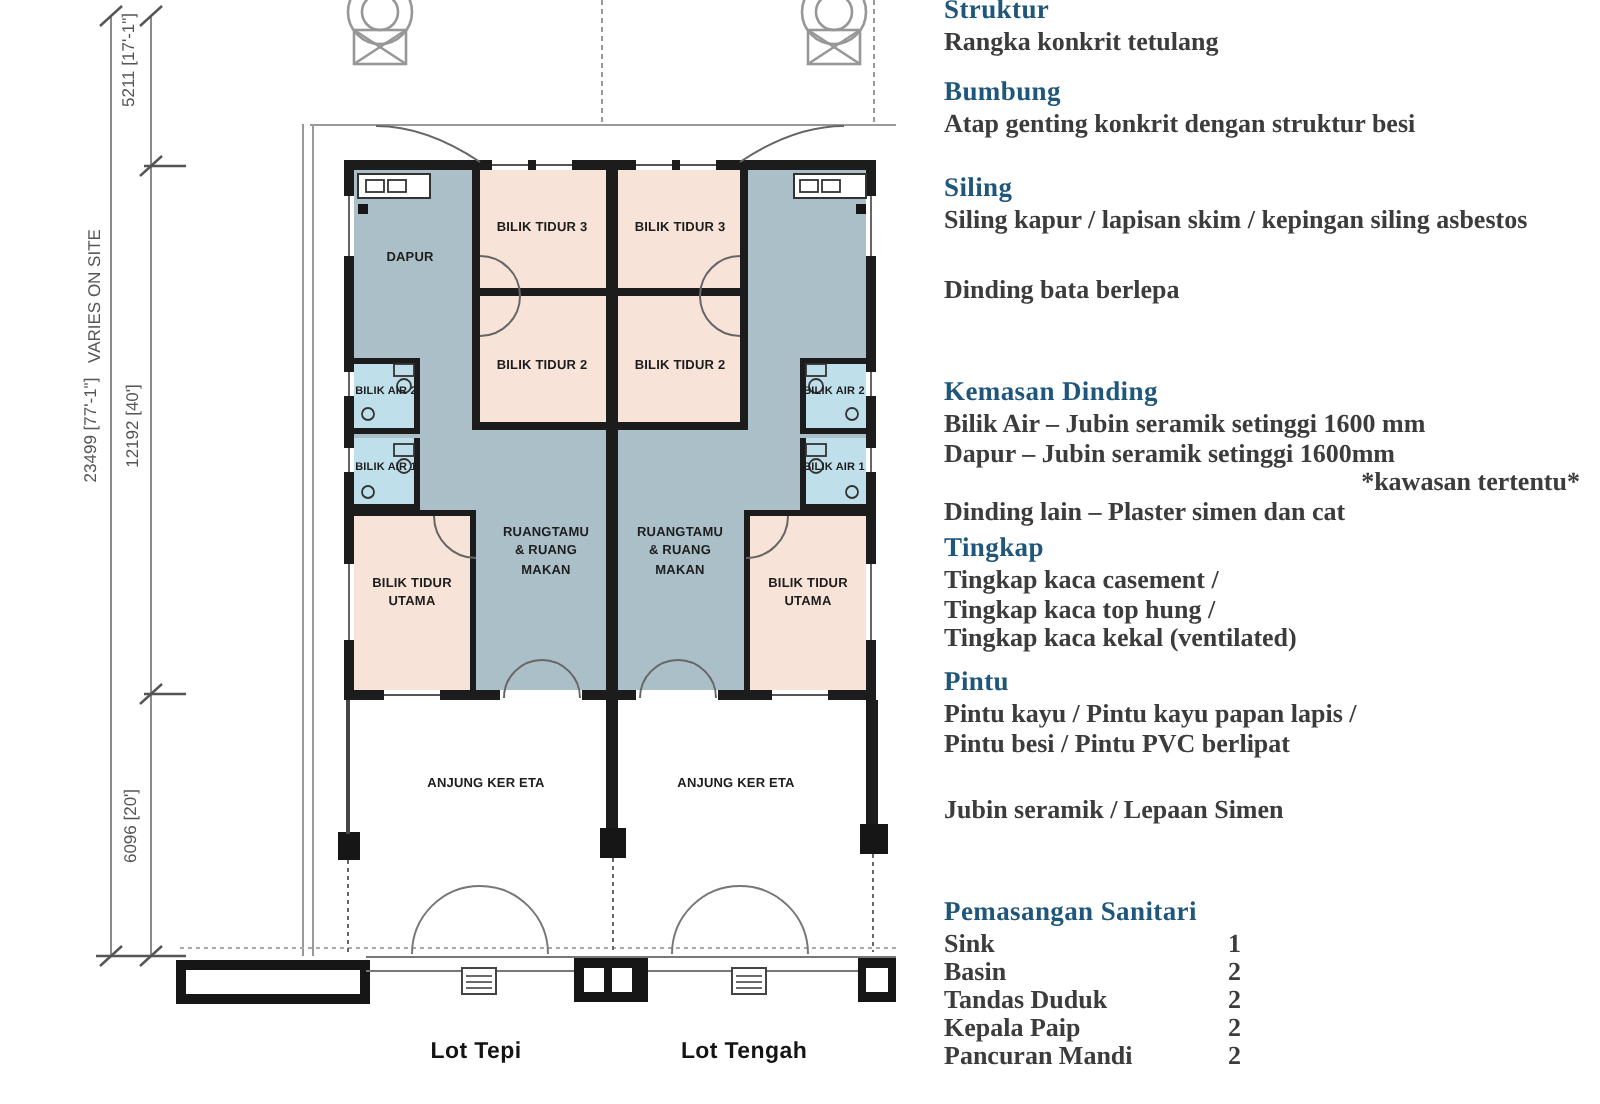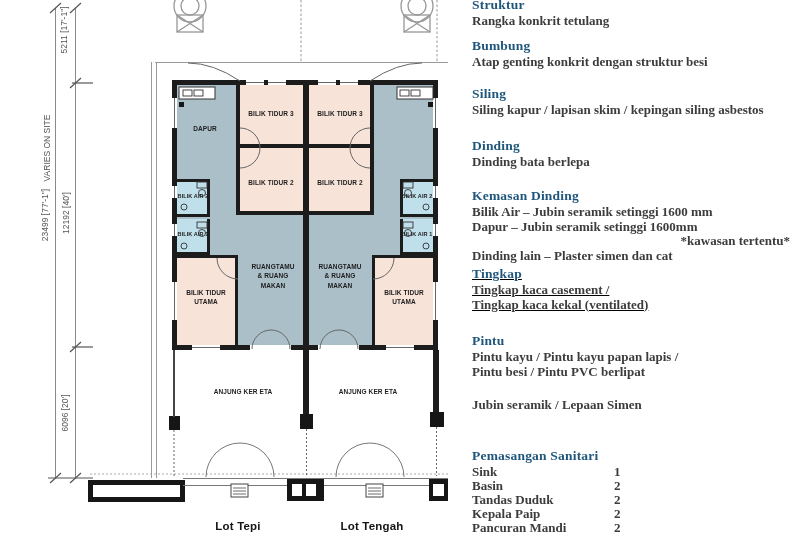--- a/index.html
+++ b/index.html
@@ -257,35 +257,35 @@
       <h3>Bumbung</h3>
       <div class="bl">Atap genting konkrit dengan struktur besi</div>
     </div>
 
     <div class="sec" style="top:86px;width:306px;">
       <h3>Siling</h3>
       <div class="bl">Siling kapur / lapisan skim / kepingan siling asbestos</div>
     </div>
 
     <div class="sec" style="top:138px;">
-      <h3>Dinding</h3>
       <div class="bl">Dinding bata berlepa</div>
     </div>
 
     <div class="sec" style="top:188px;">
       <h3>Kemasan Dinding</h3>
       <div class="bl">Bilik Air – Jubin seramik setinggi 1600 mm</div>
       <div class="bl">Dapur – Jubin seramik setinggi 1600mm</div>
       <div class="bl indent">*kawasan tertentu*</div>
       <div class="bl">Dinding lain – Plaster simen dan cat</div>
     </div>
 
-    <div class="sec" style="top:266px;text-decoration:underline;">
+    <div class="sec" style="top:266px;">
       <h3>Tingkap</h3>
       <div class="bl">Tingkap kaca casement /</div>
+      <div class="bl">Tingkap kaca top hung /</div>
       <div class="bl">Tingkap kaca kekal (ventilated)</div>
     </div>
 
     <div class="sec" style="top:333px;">
       <h3>Pintu</h3>
       <div class="bl">Pintu kayu / Pintu kayu papan lapis /</div>
       <div class="bl">Pintu besi / Pintu PVC berlipat</div>
     </div>
 
     <div class="sec" style="top:398px;">

